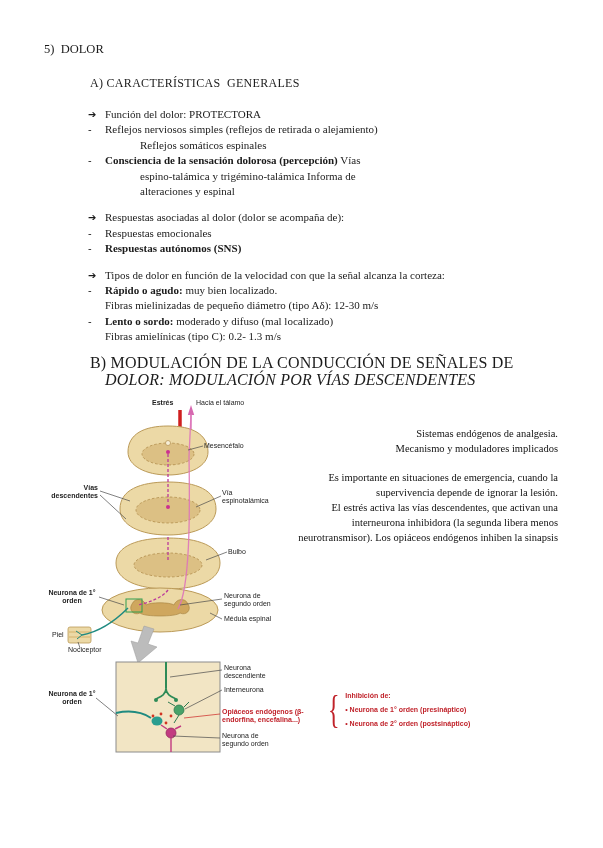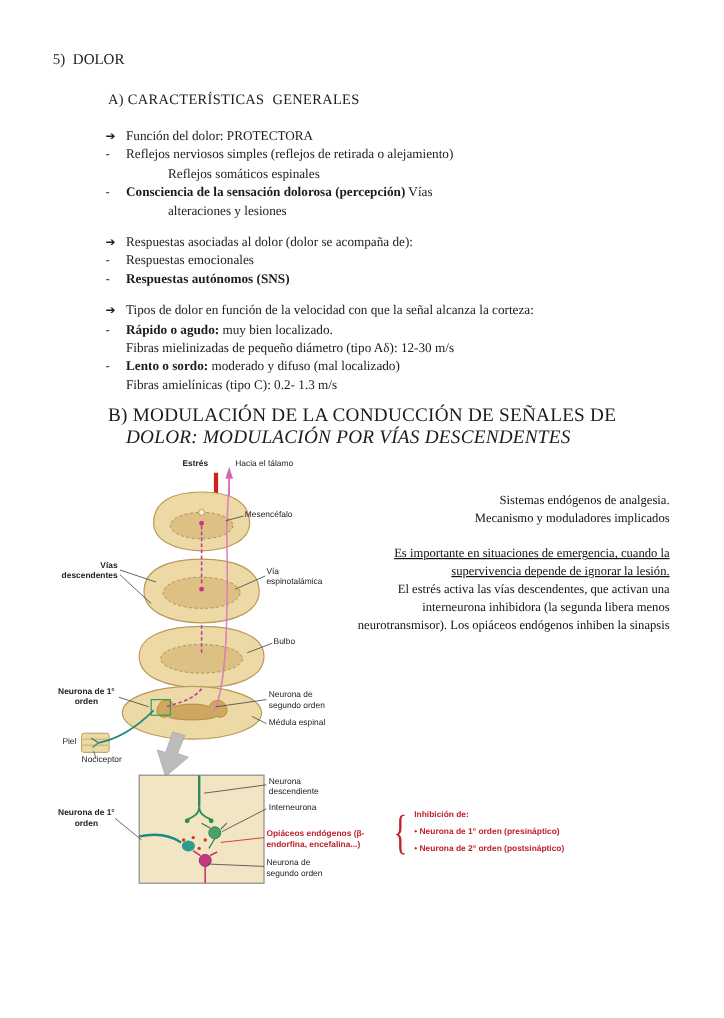--- a/index.html
+++ b/index.html
@@ -20,21 +20,21 @@
   .h-b { font-size:16px; line-height:17.5px; margin-left:46px; margin-top:9px; letter-spacing:.2px; }
   .h-b .l2 { margin-left:15px;font-style:italic; }
   .figure { position:relative; height:372px; margin-left:-6px; margin-top:7px; }
   .fig-svg { position:absolute; left:0; top:0; }
   .fig-label { position:absolute; font-family:"Liberation Sans", sans-serif; font-size:7px; line-height:8.8px; color:#222; }
   .fig-label.bold { font-weight:bold; }
   .fig-label.red { color:#c0222a; font-weight:bold; }
   .fig-label.ctr { text-align:center; }
   .fig-label.rt { text-align:right; }
   .side-text { position:absolute; left:252px; top:30px; width:268px; font-size:10.5px; line-height:15px; color:#111;text-align:right; }
-  .side-text .para1 { margin-top:14px;text-decoration:underline; }
+  .side-text .para1 { margin-top:14px; }
   .inhib { position:absolute; left:290px; top:293px; display:flex; align-items:center; }
   .inhib .brace { display:inline-block; font-size:40px; line-height:42px; color:#c0222a; font-weight:400;
                   transform:scaleX(.6); transform-origin:left center; margin-right:-2px;
                   font-family:"Liberation Serif", serif; }
   .inhib .lines { font-family:"Liberation Sans", sans-serif; font-size:7px; font-weight:bold; color:#c0222a; line-height:14px; }
 </style>
 </head>
 <body>
 
 <div class="page">
@@ -55,21 +55,25 @@
     <div class="line i2">
         <span class="b"></span>
         <span><span class="bold"></span><span>Reflejos somáticos espinales</span></span>
       </div>
     <div class="line">
         <span class="b">-</span>
         <span><span class="bold">Consciencia de la sensación dolorosa (percepción)</span><span> Vías</span></span>
       </div>
     <div class="line i2">
         <span class="b"></span>
-        <span><span class="bold"></span><span>alteraciones y lesiones</span></span>
+        <span><span class="bold"></span><span>espino-talámica y trigémino-talámica Informa de</span></span>
+      </div>
+    <div class="line i2">
+        <span class="b"></span>
+        <span><span class="bold"></span><span>alteraciones y espinal</span></span>
       </div>
     <div class="line gap">
         <span class="b">➔</span>
         <span><span class="bold"></span><span>Respuestas asociadas al dolor (dolor se acompaña de):</span></span>
       </div>
     <div class="line">
         <span class="b">-</span>
         <span><span class="bold"></span><span>Respuestas emocionales</span></span>
       </div>
     <div class="line">

